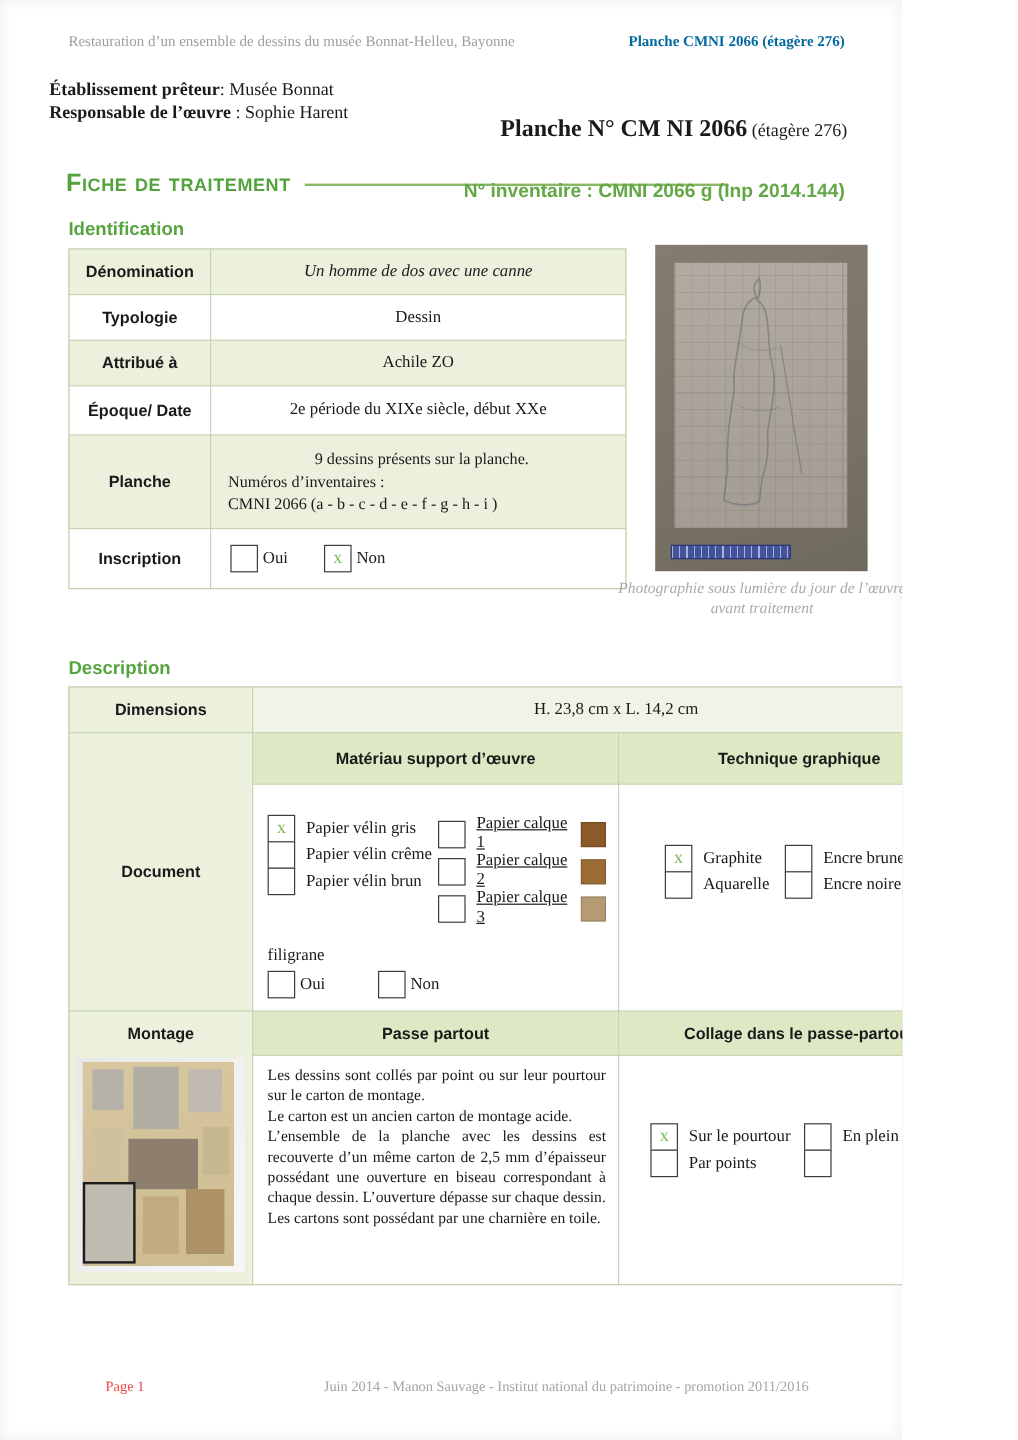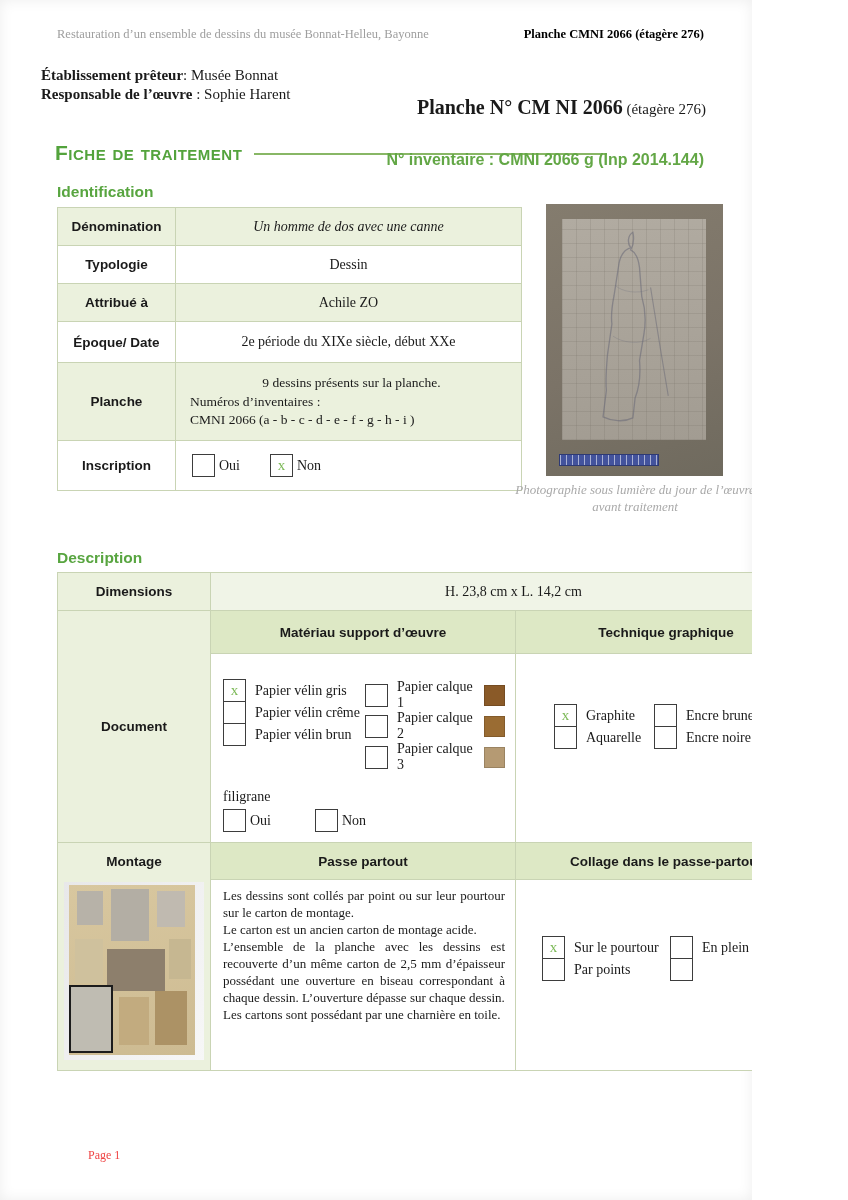--- a/index.html
+++ b/index.html
@@ -4,21 +4,21 @@
 <style>
   html,body{margin:0;padding:0;background:#ffffff;}
   .page{
     position:relative;width:752px;height:1200px;background:#fff;
     font-family:"Liberation Serif",serif;color:#1a1a1a;overflow:hidden;
     box-shadow:inset 0 0 14px rgba(0,0,0,.07);
   }
   
   .top-header{position:absolute;left:57px;right:48px;top:27px;display:flex;justify-content:space-between;
     font-size:12.5px;color:#9e9e9e;}
-  .top-header .right{font-weight:bold;color:#000000;}
+  .top-header .right{font-weight:bold;color:#0369a1;}
   
   .lender{position:absolute;left:41px;top:66px;font-size:15px;line-height:19px;}
   .lender b{font-weight:bold;}
   
   .plate-title{position:absolute;right:46px;top:96px;font-size:15px;text-align:right;}
   .plate-title .big{font-size:20px;font-weight:bold;}
   
   .fiche-row{position:absolute;left:55px;top:141px;right:48px;display:flex;align-items:center;}
   .fiche-title{font-family:"Liberation Sans",sans-serif;font-variant:small-caps;font-weight:bold;
     font-size:21px;letter-spacing:.5px;color:#53a33c;}
@@ -64,21 +64,21 @@
   .photo-caption{position:absolute;left:470px;top:481px;width:330px;text-align:center;
     font-style:italic;font-size:13px;line-height:17px;color:#a9a9a9;}
   
   #desc-table{left:57px;top:572px;width:758px;grid-template-columns:152px 304px 1fr;
     grid-template-rows:37px 42px 188px 36px 190px;}
   .dims-val{background:#f0f4e7;}
   .doc-cell{padding:25px 10px 8px 12px;}
   .mat-cols{display:flex;}
   .mat-col1{width:142px;}
   .mat-col2{flex:1;display:flex;flex-direction:column;}
-  .mat-col2 .cb-item{width:100%;}
+  .mat-col2 .cb-item{width:100%;text-decoration:underline;}
   .swatch{width:21px;height:19px;margin-left:auto;border:1px solid rgba(0,0,0,.15);}
   .filigrane{margin-top:16px;font-size:14px;}
   .filigrane-opts{display:flex;gap:44px;margin-top:4px;}
   .tech-cell{padding:50px 8px 8px 38px;display:flex;}
   .tech-g1{width:100px;}
   .collage-cell{padding:56px 8px 8px 26px;display:flex;}
   .col-g1{width:128px;}
   .pp-text{font-size:13px;line-height:1.31;text-align:justify;padding:7px 10px 6px 12px;}
   .pp-text p{margin:0;}
   
@@ -295,15 +295,16 @@
         <div class="cb-item">
           <span class="cb"></span>
           <span></span>
         </div>
       </div>
     </div>
   </div>
 
   <div class="footer">
     <span class="left">Page 1</span>
+    <span class="right">Juin 2014 - Manon Sauvage - Institut national du patrimoine - promotion 2011/2016</span>
   </div>
 
 </div>
 
 </body></html>

